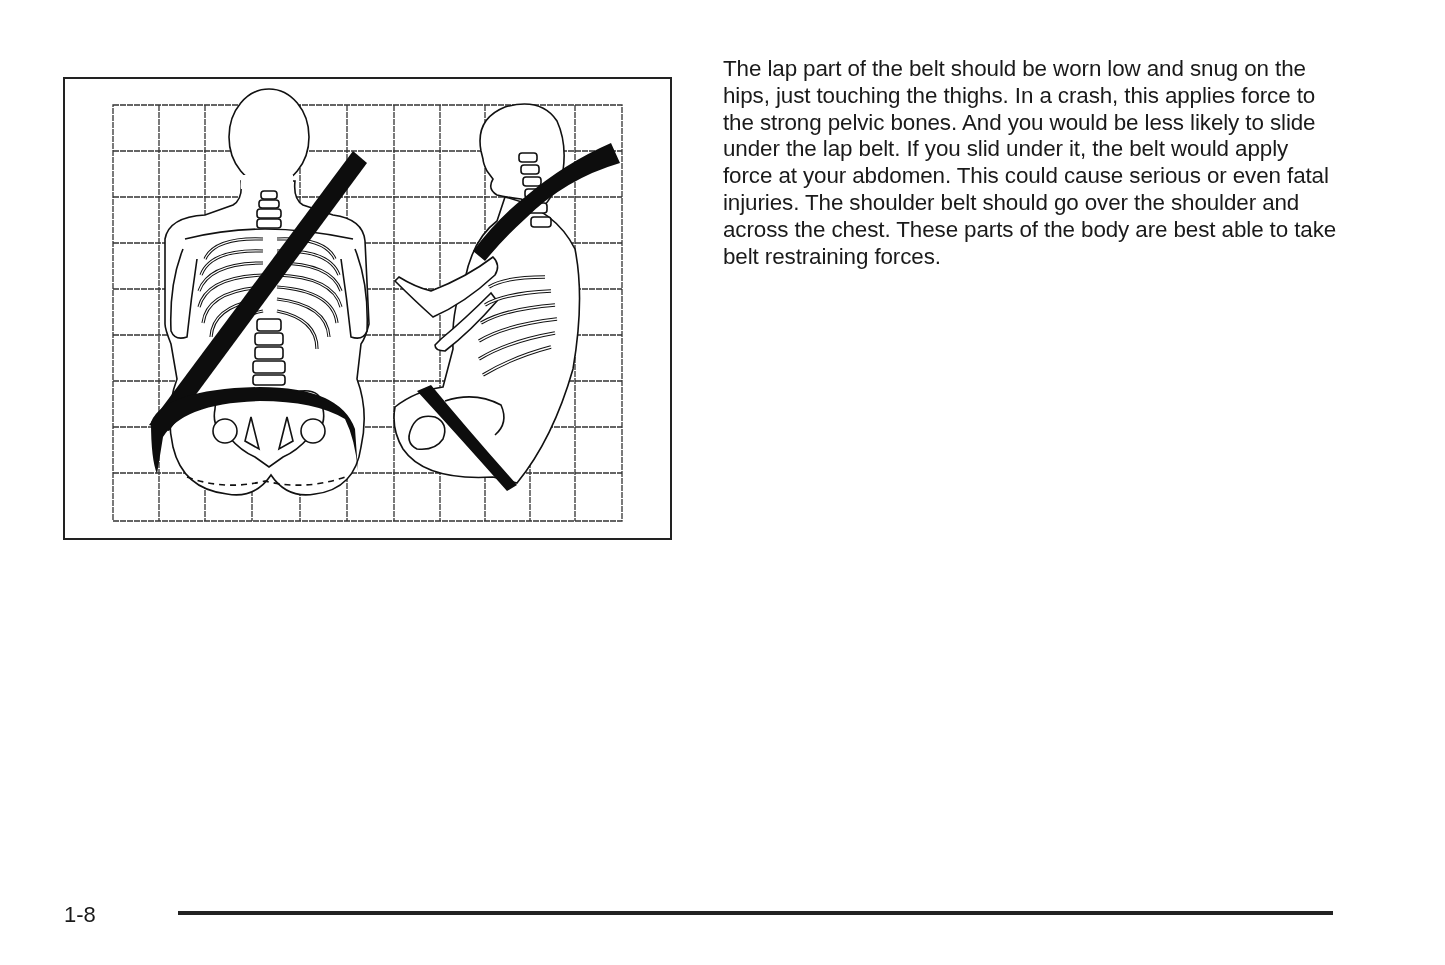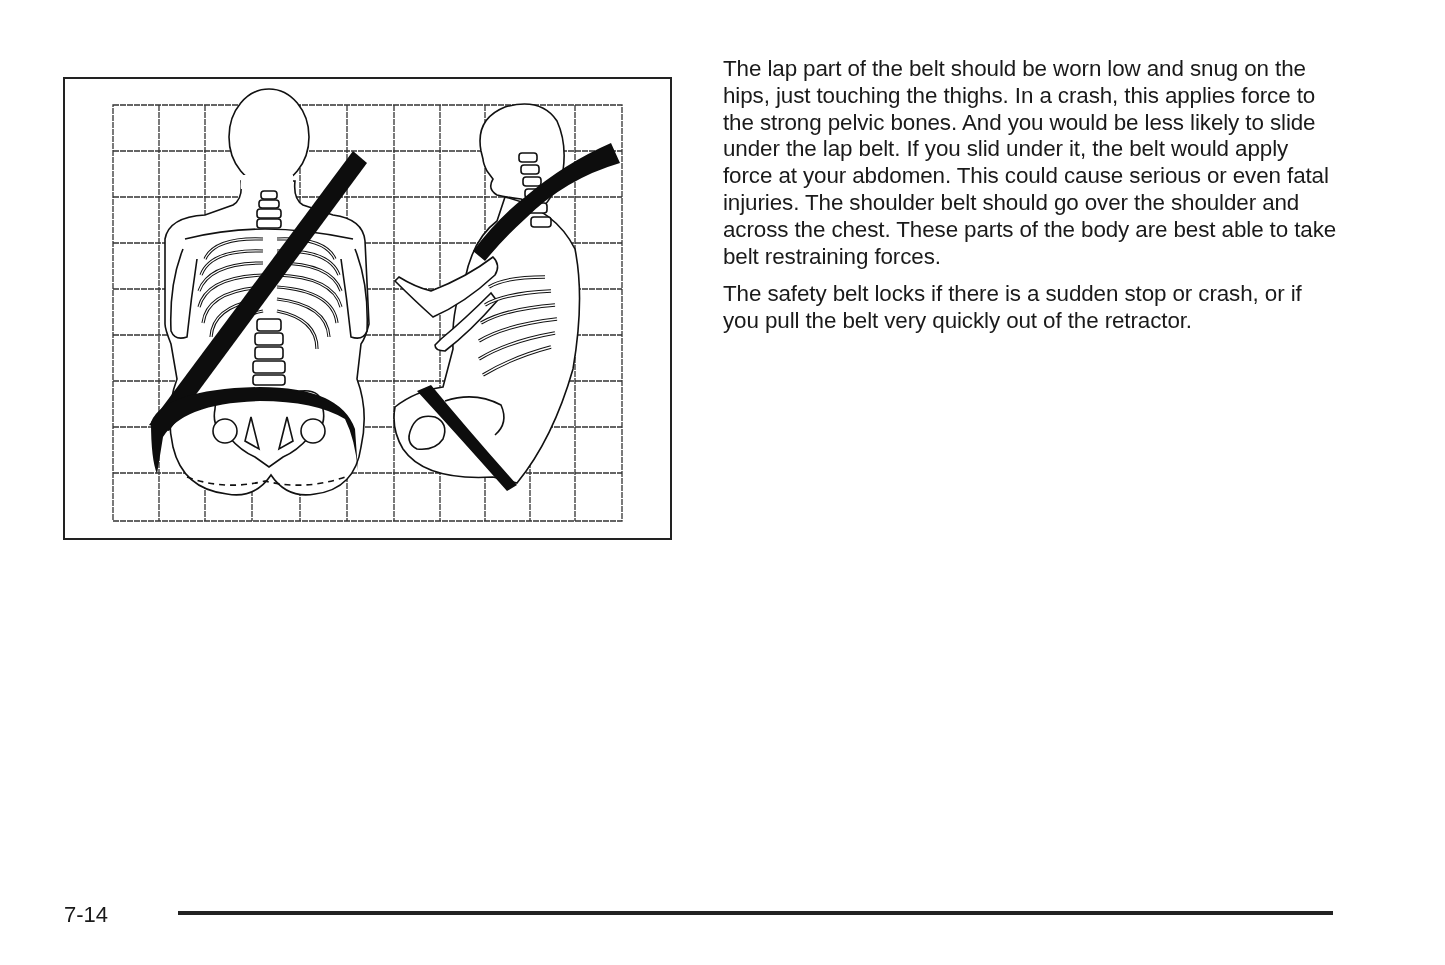--- a/index.html
+++ b/index.html
@@ -160,17 +160,16 @@
     </g>
 
     <path d="M546,64 L555,84 Q500,100 460,140 Q438,160 420,182 L408,172 Q432,140 460,118 Q500,84 546,64 Z" fill="#0d0d0d"></path>
 
     <path d="M352,312 L366,306 Q404,352 452,406 L442,412 Q396,360 352,312 Z" fill="#0d0d0d"></path>
   </svg>
 </div>
 
 <div class="body-text">
   <p>The lap part of the belt should be worn low and snug on the hips, just touching the thighs. In a crash, this applies force to the strong pelvic bones. And you would be less likely to slide under the lap belt. If you slid under it, the belt would apply force at your abdomen. This could cause serious or even fatal injuries. The shoulder belt should go over the shoulder and across the chest. These parts of the body are best able to take belt restraining forces.</p>
-  <p>The safety belt locks if there is a sudden stop or crash, or if you pull the belt very quickly out of the retractor.</p>
 </div>
 
-<div class="footer-page">7-14</div>
+<div class="footer-page">1-8</div>
 <div class="footer-rule"></div>
 
 </body></html>

